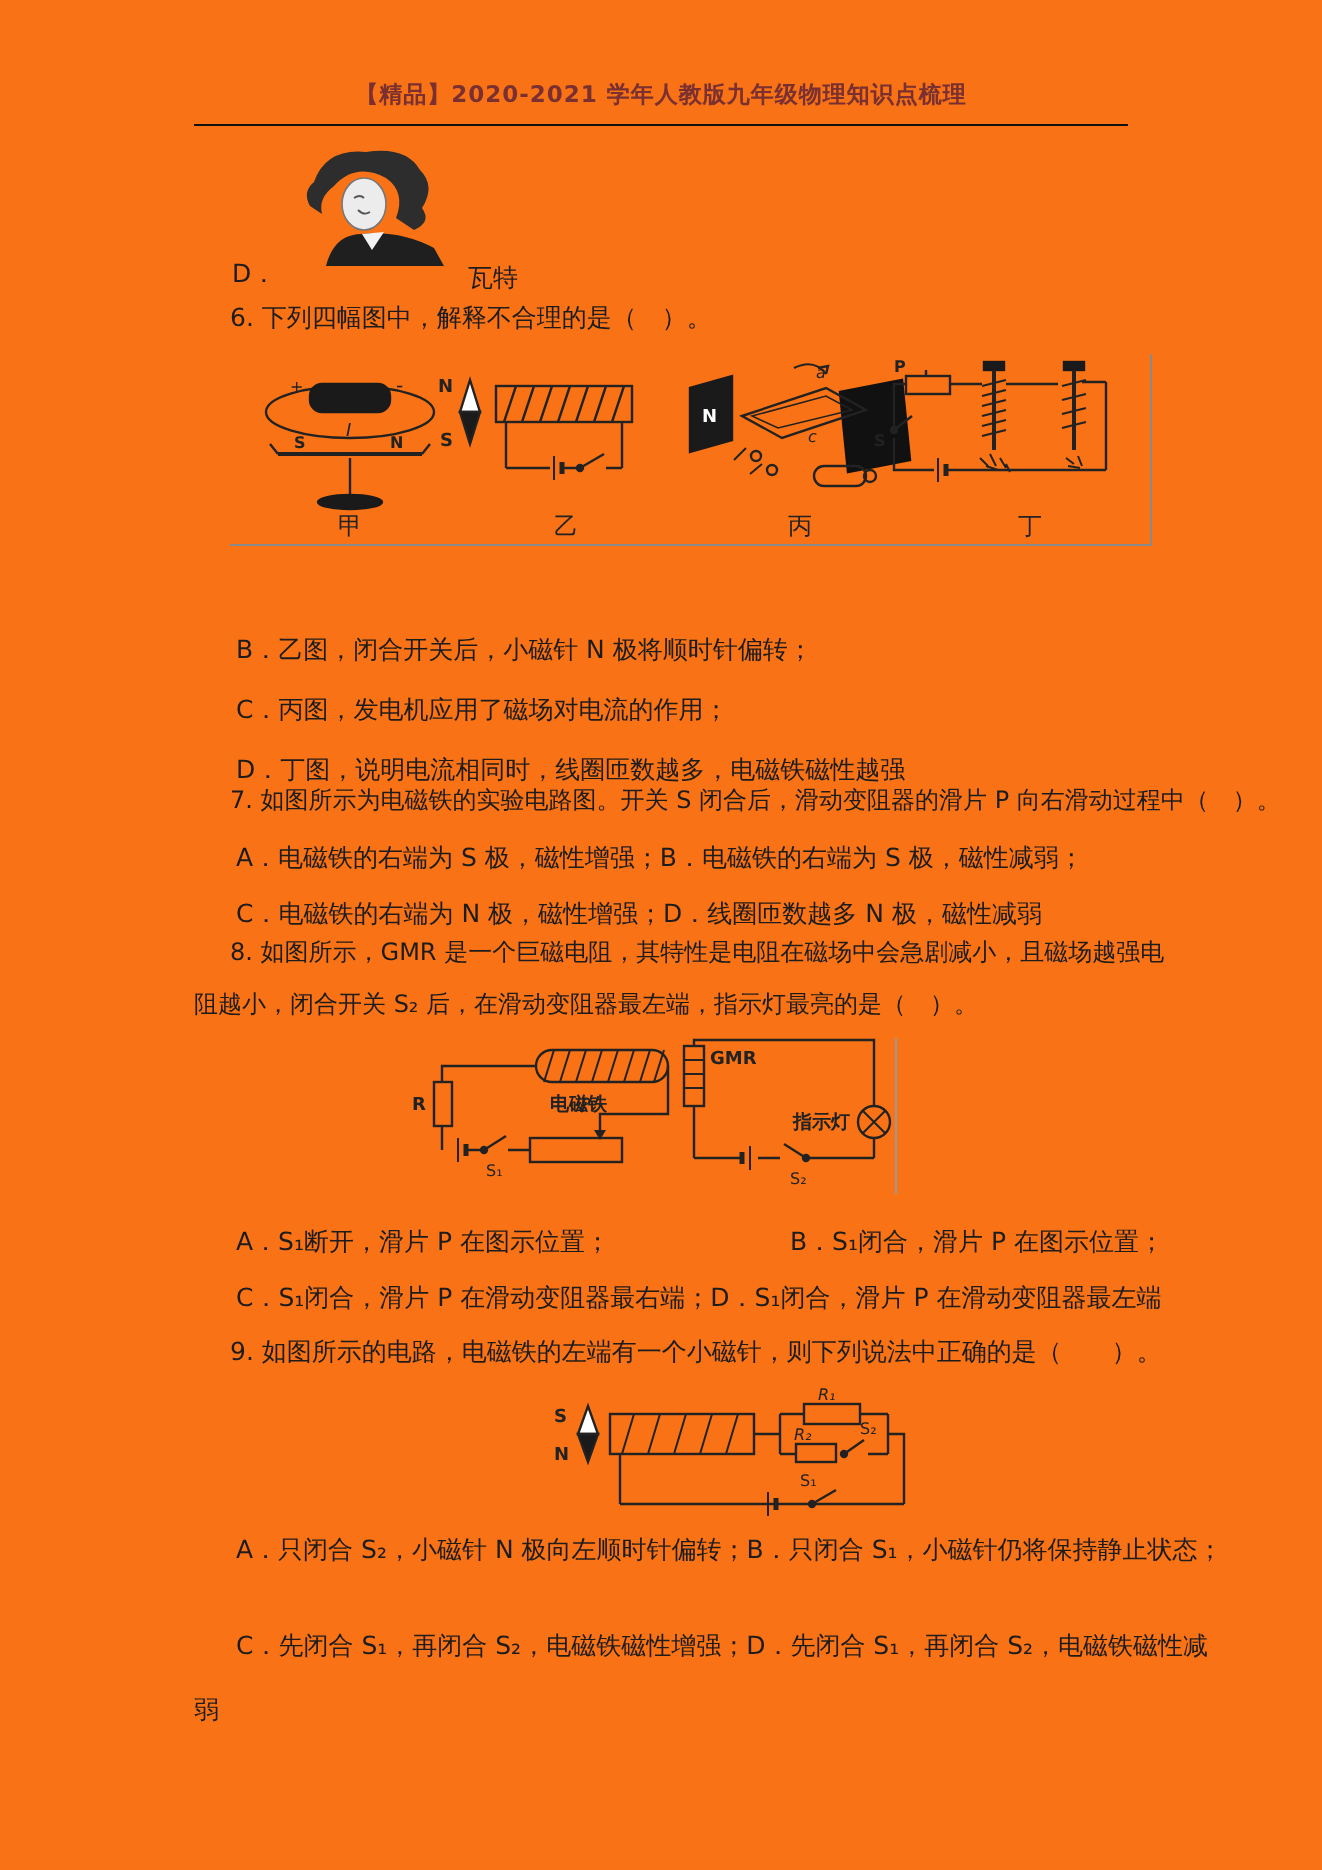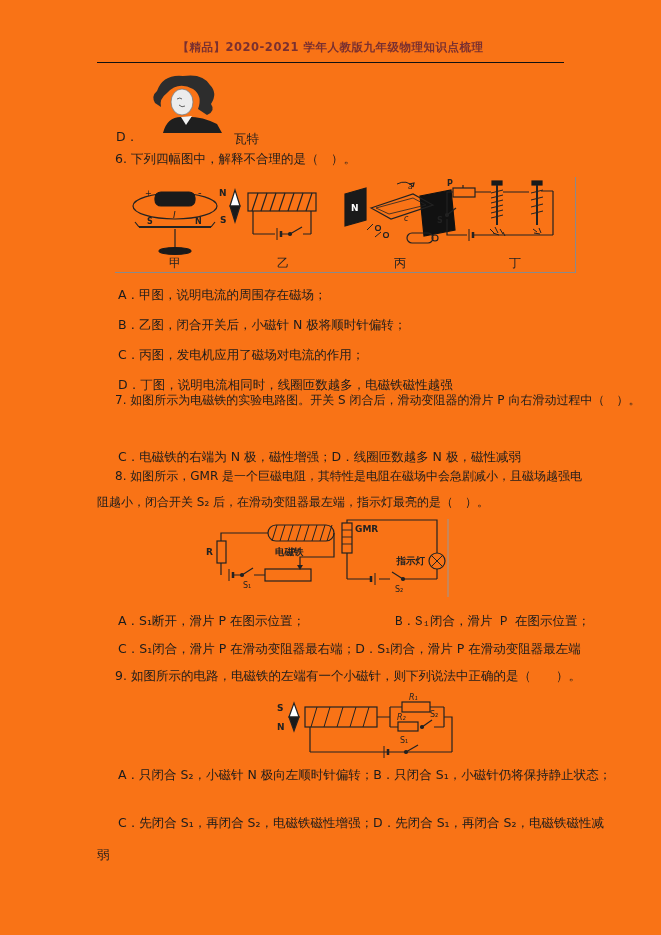--- a/index.html
+++ b/index.html
@@ -15,21 +15,21 @@
   .rule {
     position:absolute; top:62px; left:97px; width:467px; height:0;
     border-top:1.6px solid #111;
   }
   .line {
     position:absolute; white-space:nowrap; font-size:12.5px; line-height:1.25;
   }
   .fig { position:absolute; }
   .q6fig { border-right:1px solid #8a8a8a; border-bottom:1px solid #8a8a8a; }
   svg text { font-family:"DejaVu Sans","Liberation Sans",sans-serif; }
-  .gapB { margin-left:90px;font-family:Liberation Mono, monospace; }
+  .gapB { margin-left:90px; }
 </style>
 </head>
 <body>
 
 <div class="page">
 
   <div class="header">【精品】2020-2021 学年人教版九年级物理知识点梳理</div>
   <div class="rule"></div>
 
   <svg class="fig" style="left:137px;top:71px" width="92" height="64" viewBox="0 0 92 64">
@@ -112,26 +112,26 @@
       <path d="M416,16 L428,13 M416,23 L428,20 M416,30 L428,27 M416,37 L428,34" stroke-width="1"></path>
       <path d="M418,52 l4,3 M424,51 l2,5 M419,56 l6,1" stroke-width="1"></path>
     </g>
 
     <text x="60" y="90" text-anchor="middle" font-size="12" fill="#222">甲</text>
     <text x="168" y="90" text-anchor="middle" font-size="12" fill="#222">乙</text>
     <text x="285" y="90" text-anchor="middle" font-size="12" fill="#222">丙</text>
     <text x="400" y="90" text-anchor="middle" font-size="12" fill="#222">丁</text>
   </svg>
 
-  <div class="line" style="left:118px;top:287px">A．甲图，说明电流的周围存在磁场；</div>
   <div class="line" style="left:118px;top:317px">B．乙图，闭合开关后，小磁针 N 极将顺时针偏转；</div>
   <div class="line" style="left:118px;top:347px">C．丙图，发电机应用了磁场对电流的作用；</div>
   <div class="line" style="left:118px;top:377px">D．丁图，说明电流相同时，线圈匝数越多，电磁铁磁性越强</div>
 
   <div class="line" style="left:115px;top:393px;font-size:12px">7. 如图所示为电磁铁的实验电路图。开关 S 闭合后，滑动变阻器的滑片 P 向右滑动过程中（　）。</div>
+  <div class="line" style="left:118px;top:421px">A．电磁铁的右端为 S 极，磁性增强；B．电磁铁的右端为 S 极，磁性减弱；</div>
   <div class="line" style="left:118px;top:449px">C．电磁铁的右端为 N 极，磁性增强；D．线圈匝数越多 N 极，磁性减弱</div>
 
   <div class="line" style="left:115px;top:469px;font-size:12px">8. 如图所示，GMR 是一个巨磁电阻，其特性是电阻在磁场中会急剧减小，且磁场越强电</div>
   <div class="line" style="left:97px;top:495px;font-size:12px">阻越小，闭合开关 S₂ 后，在滑动变阻器最左端，指示灯最亮的是（　）。</div>
 
   <svg class="fig" style="left:205px;top:517px" width="245" height="82" viewBox="0 0 245 82">
     <g stroke="#222" fill="none" stroke-width="1.2">
       <rect x="63" y="8" width="66" height="16" rx="8"></rect>
       <path d="M72,8 L67,24 M80,8 L75,24 M88,8 L83,24 M96,8 L91,24 M104,8 L99,24 M112,8 L107,24 M120,8 L115,24 M127,8 L122,24" stroke-width="1"></path>
       <text x="70" y="38" font-size="9.5" font-weight="bold" fill="#222" stroke="none">电磁铁</text>

